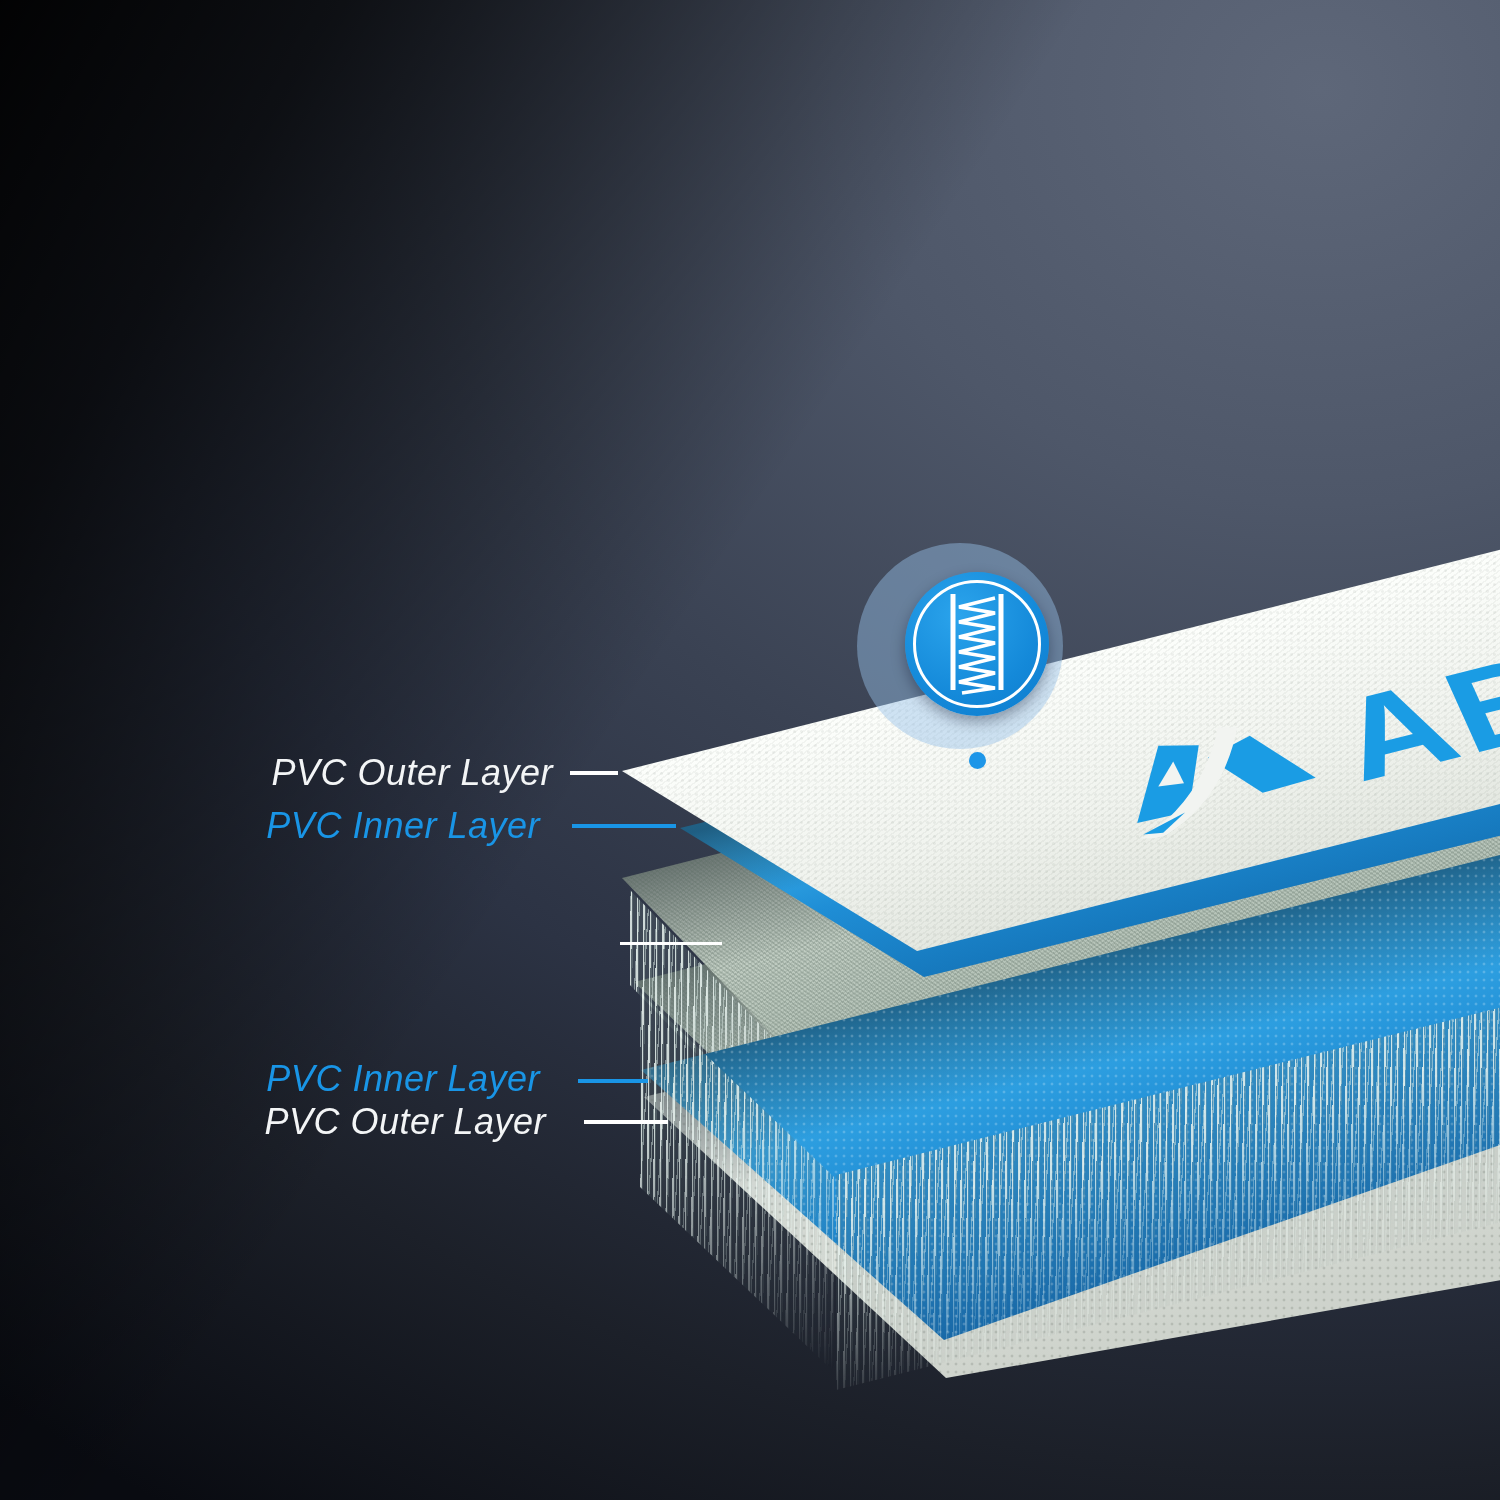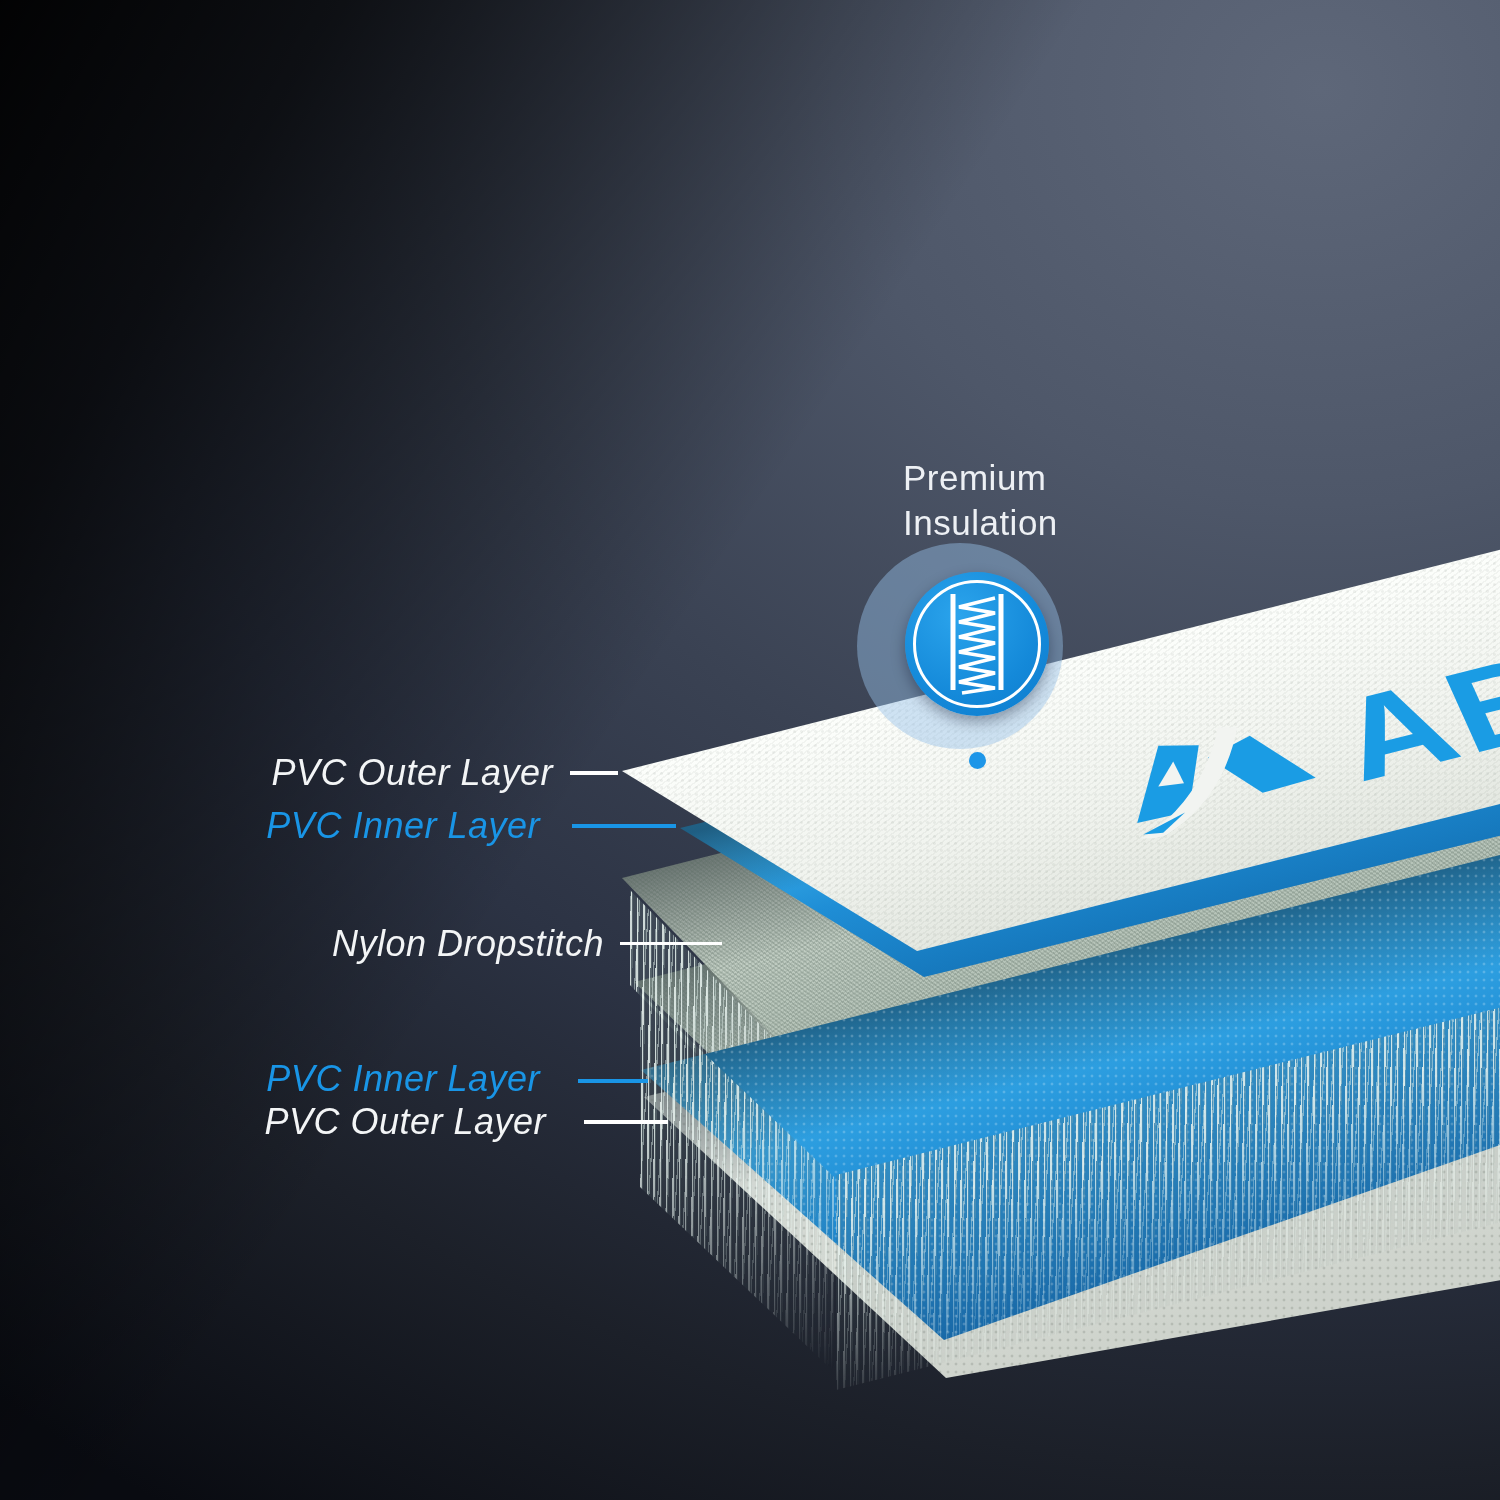--- a/index.html
+++ b/index.html
@@ -159,40 +159,35 @@
       <span class="logo-text">AB</span>
     </div>
   </div>
 
   <div class="layer pvc-outer-bottom"></div>
   <div class="layer pvc-inner-bottom"></div>
 
   <div class="layer fringe wall-left"></div>
   <div class="layer fringe wall-right"></div>
 
-  <div class="abs premium-text">
-    <div>Premium</div>
-    <div>Insulation</div>
-  </div>
   <div class="abs halo"></div>
   <div class="abs icon-circle">
     <div class="icon-ring"></div>
     <svg class="icon-glyph" width="58" height="104" viewBox="0 0 58 104">
       <line x1="5" y1="2" x2="5" y2="98" stroke="#ffffff" stroke-width="5"></line>
       <line x1="53" y1="2" x2="53" y2="98" stroke="#ffffff" stroke-width="5"></line>
       <polyline points="47,6 11,15 47,21 11,30 47,36 11,45 47,51 11,60 47,66 11,75 47,81 11,90 47,96 14,101" fill="none" stroke="#ffffff" stroke-width="3.4"></polyline>
     </svg>
   </div>
   <div class="abs blue-dot"></div>
 
   <div class="leader white" style="left:570px;top:771px;width:48px;height:4px;"></div>
   <div class="leader blue" style="left:572px;top:824px;width:104px;height:4px;"></div>
   <div class="leader white" style="left:620px;top:942px;width:102px;height:3px;"></div>
   <div class="leader blue" style="left:578px;top:1079px;width:70px;height:4px;"></div>
   <div class="leader white" style="left:584px;top:1120px;width:84px;height:4px;"></div>
 
   <div class="lbl" style="right:947px;top:747px;">PVC Outer Layer</div>
   <div class="lbl blue" style="right:960px;top:800px;">PVC Inner Layer</div>
-  <div class="lbl" style="right:896px;top:918px;">Nylon Dropstitch</div>
   <div class="lbl blue" style="right:960px;top:1053px;">PVC Inner Layer</div>
   <div class="lbl" style="right:954px;top:1096px;">PVC Outer Layer</div>
 
 </div>
 
 </body></html>

